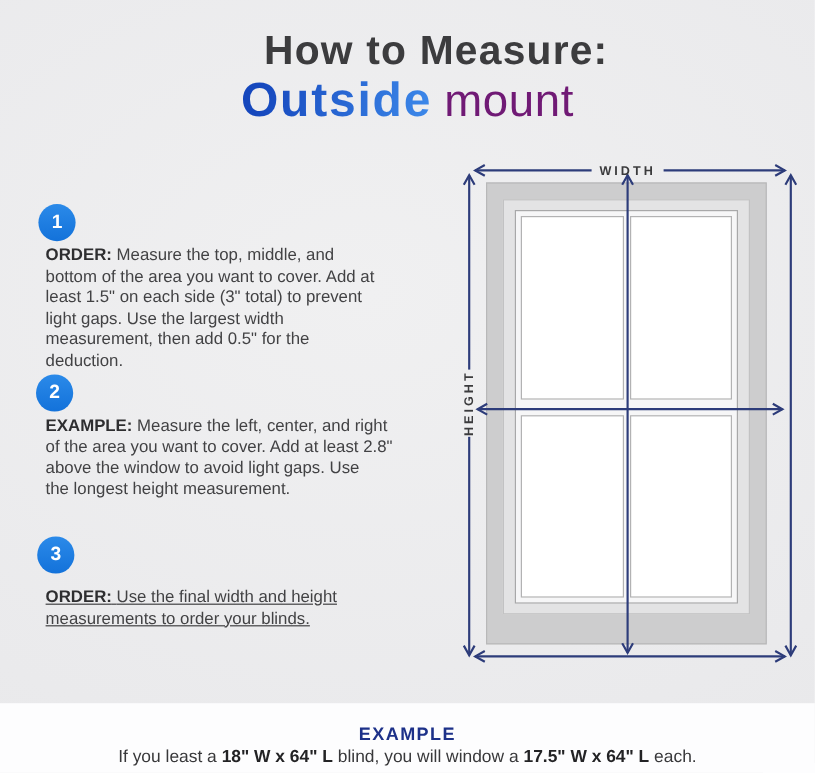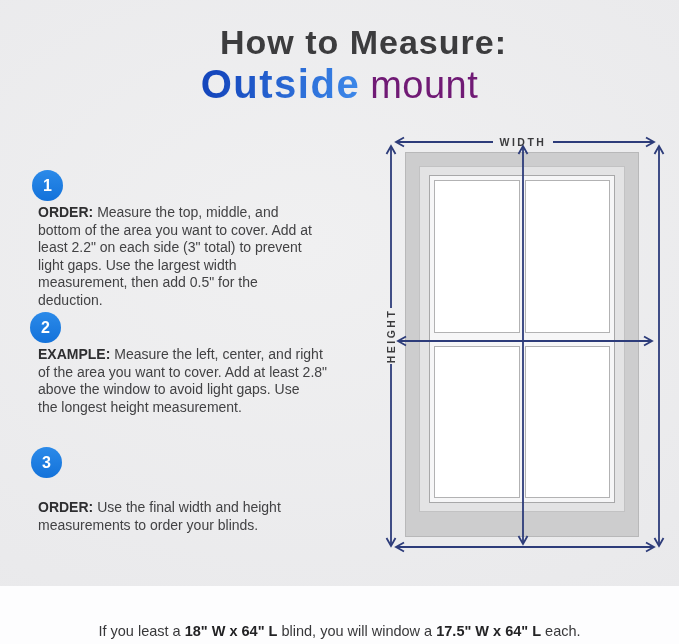--- a/index.html
+++ b/index.html
@@ -34,21 +34,21 @@
   }
   .badge-1 { left:32px; top:170px; }
   .badge-2 { left:30px; top:312px; }
   .badge-3 { left:31px; top:447px; }
   .step-text {
     position:absolute; left:38px; width:374px;
     font-size:14px; line-height:17.5px; color:#424244; margin:0;
   }
   .step-text-1 { top:204px; }
   .step-text-2 { top:346px; }
-  .step-text-3 { top:499px; }
+  .step-text-3 { top:489px;text-decoration:underline; }
   .step-lead { font-weight:700; color:#2e2e30; }
   .step-body { white-space:pre-line; }
 
   
   .diagram { position:absolute; left:380px; top:132px; width:292px; height:440px; }
   .casing {
     position:absolute; left:25px; top:20px; width:234px; height:385px;
     background:#cdcdce; border:1px solid #b8b8b9; box-sizing:border-box;
   }
   .jamb {
@@ -89,21 +89,21 @@
 <div class="title-block">
   <div class="title-line1">How to Measure:</div>
   <div class="title-line2"><span class="title-highlight">Outside</span><span class="title-suffix">mount</span></div>
 </div>
 
 <div class="badge badge-1">
     <span>1</span>
   </div>
 <p class="step-text step-text-1"><b class="step-lead">ORDER:</b> <span class="step-body">Measure the top, middle, and
 bottom of the area you want to cover. Add at
-least 2.2" on each side (3" total) to prevent
+least 1.5" on each side (3" total) to prevent
 light gaps. Use the largest width
 measurement, then add 0.5" for the
 deduction.</span></p>
 
 <div class="badge badge-2">
     <span>2</span>
   </div>
 <p class="step-text step-text-2"><b class="step-lead">EXAMPLE:</b> <span class="step-body">Measure the left, center, and right
 of the area you want to cover. Add at least 2.8"
 above the window to avoid light gaps. Use
@@ -147,14 +147,15 @@
       <line x1="143" y1="14" x2="143" y2="412" marker-start="url(#ah)" marker-end="url(#ah)"></line>
 
       <line x1="18" y1="209" x2="272" y2="209" marker-start="url(#ah)" marker-end="url(#ah)"></line>
     </g>
     <text class="arrow-label" x="143" y="14" text-anchor="middle">WIDTH</text>
     <text class="arrow-label" x="11" y="204" text-anchor="middle" transform="rotate(-90 11 204)" dominant-baseline="central">HEIGHT</text>
   </svg>
 </div>
 
 <div class="example-strip">
+  <div class="example-heading">EXAMPLE</div>
   <div class="example-line"><span>If you least a </span><span class="b">18" W x 64" L</span><span> blind, you will window a </span><span class="b">17.5" W x 64" L</span><span> each.</span></div>
 </div>
 
 </body></html>

